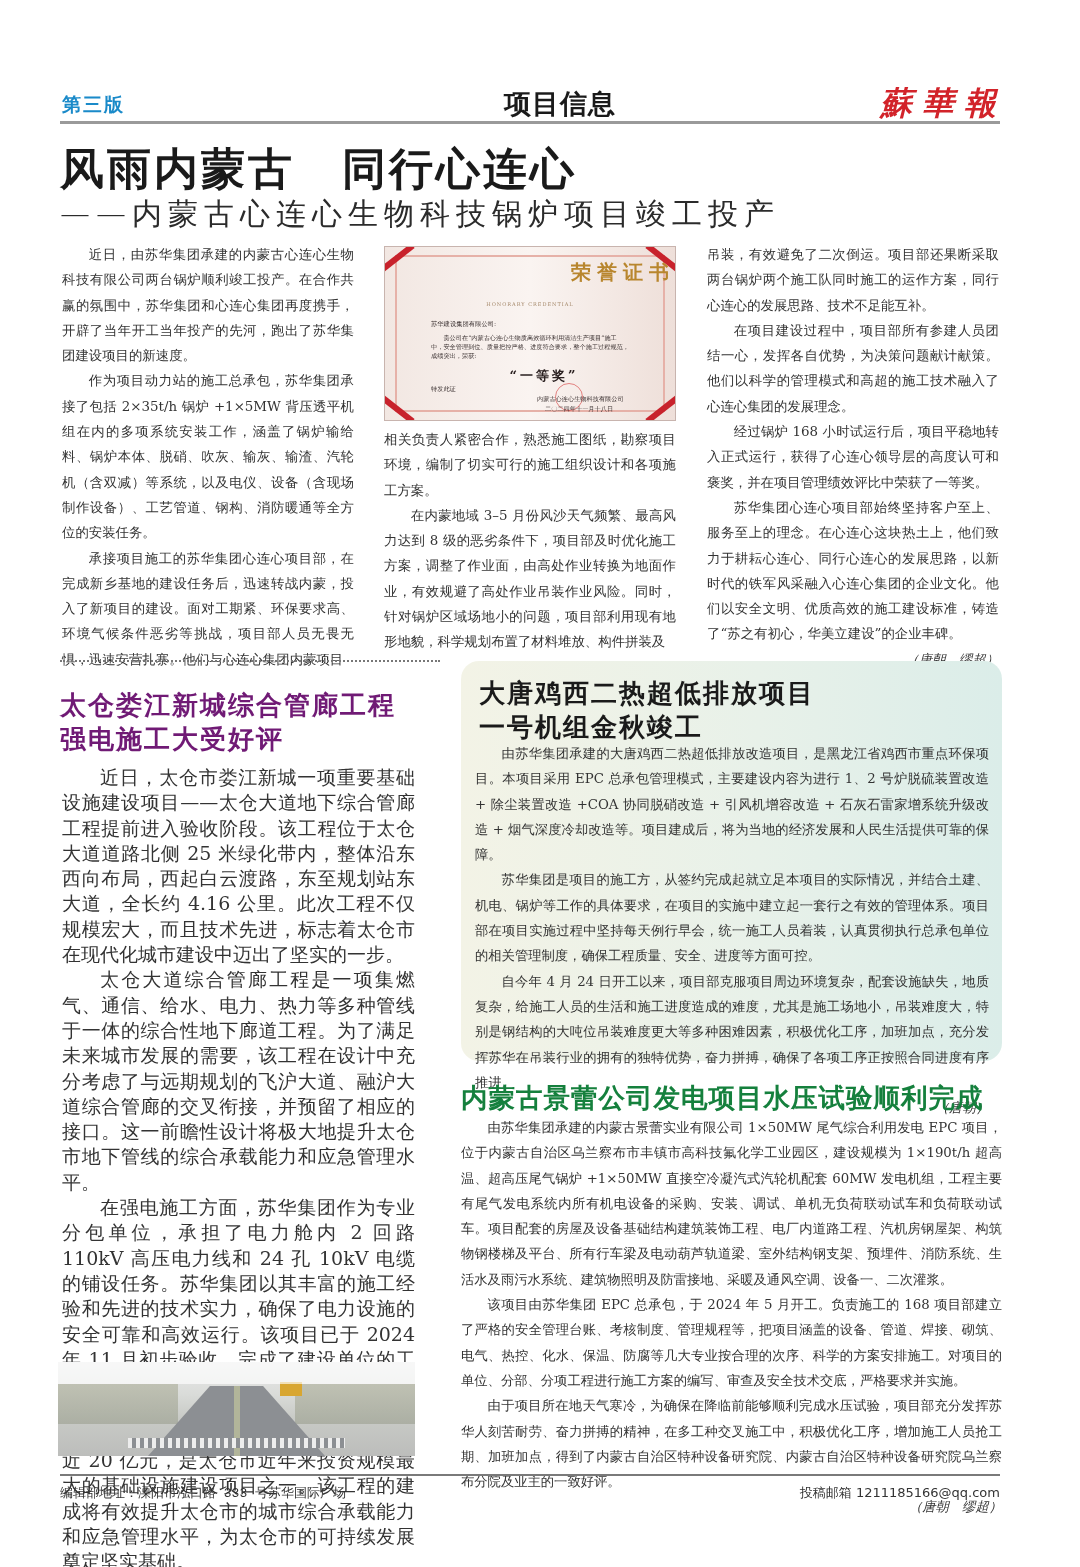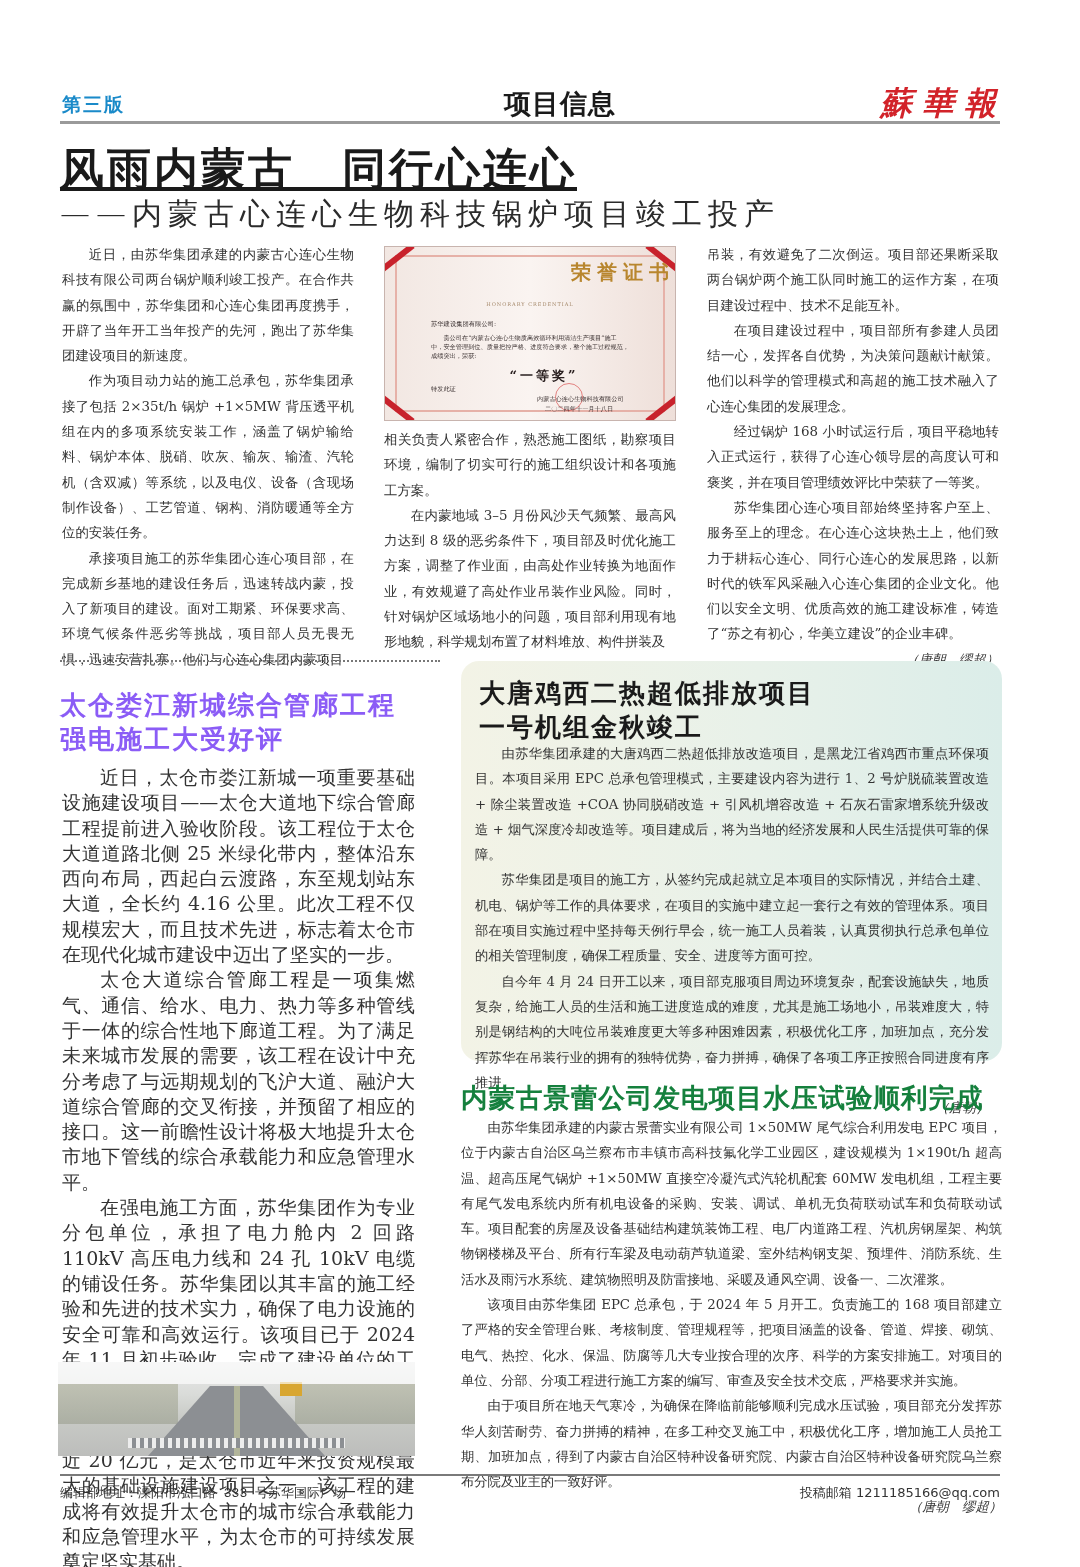--- a/index.html
+++ b/index.html
@@ -12,21 +12,21 @@
   }
   .abs { position: absolute; }
 
   
   .edition { left: 62px; top: 92px; font-family: "DejaVu Sans", sans-serif; font-weight: bold; font-size: 19px; color: #1a8ac9; letter-spacing: 2px; }
   .section-title { left: 0; width: 1080px; top: 86px; text-align: center; font-family: "DejaVu Sans", sans-serif; font-weight: bold; font-size: 27px; color: #1a1a1a; letter-spacing: 1px; padding-left: 40px; }
   .logo { left: 880px; top: 82px; font-family: "DejaVu Serif", serif; font-weight: bold; font-style: italic; font-size: 32px; color: #d2232a; letter-spacing: 10px; }
   .top-rule { left: 60px; top: 121px; width: 940px; height: 3px; background: #9a9a9a; }
 
   
-  .a1-title { left: 60px; top: 140px; font-family: "DejaVu Sans", sans-serif; font-size: 44px; color: #1a1a1a; letter-spacing: 3px; white-space: pre; text-decoration: underline; }
+  .a1-title { left: 60px; top: 140px; font-family: "DejaVu Sans", sans-serif; font-size: 44px; color: #1a1a1a; letter-spacing: 3px; white-space: pre; }
   .a1-subtitle { left: 60px; top: 194px; font-family: "DejaVu Sans", sans-serif; font-weight: 300; font-size: 30px; color: #2b2b2b; letter-spacing: 6px; white-space: pre; }
 
   .col { font-size: 13.4px; line-height: 25.3px; text-align: justify; color: #333; }
   .col p { text-indent: 2em; }
   .byline { text-align: right; font-style: italic; white-space: pre; color: #333; }
 
   .a1-col1 { left: 62px; top: 242px; width: 292px; }
   .a1-col2 { left: 384px; top: 427px; width: 292px; }
   .a1-col3 { left: 707px; top: 242px; width: 292px; }
 
@@ -49,21 +49,21 @@
   .cert .body { position: absolute; left: 46px; top: 86px; width: 198px; font-size: 6.2px; line-height: 9px; color: #3a3030; text-indent: 2em; }
   .cert .award { position: absolute; top: 120px; width: 100%; text-align: center; font-size: 13px; font-weight: bold; color: #2a2020; letter-spacing: 3px; padding-left: 28px; }
   .cert .issued { position: absolute; left: 46px; top: 138px; font-size: 6.2px; color: #3a3030; }
   .cert .org { position: absolute; left: 152px; top: 148px; font-size: 6.2px; color: #3a3030; }
   .cert .date { position: absolute; left: 160px; top: 158px; font-size: 6.2px; color: #3a3030; }
   .cert .seal { position: absolute; left: 170px; top: 136px; width: 28px; height: 28px; border-radius: 50%; border: 1.5px solid rgba(210,40,40,0.55); }
 
   .dotted-rule { left: 60px; top: 660px; width: 380px; border-top: 2px dotted #777; }
 
   
-  .a2-title { left: 60px; top: 688px; width: 370px; font-weight: bold; font-size: 26px; line-height: 34px; color: #8b5cf6; letter-spacing: 2px; }
+  .a2-title { left: 60px; top: 688px; width: 370px; font-weight: bold; font-size: 26px; line-height: 34px; color: #701a75; letter-spacing: 2px; }
   .a2-col { left: 62px; top: 765px; width: 353px; font-size: 19px; line-height: 25.3px; }
 
   .street-photo {
     left: 58px; top: 1362px; width: 357px; height: 94px; overflow: hidden;
     background: linear-gradient(180deg, #e9eaea 0%, #d9dbd8 35%, #c8cac6 60%, #bcbdbb 100%);
   }
   .street-photo .road { position: absolute; left: 90px; right: 90px; bottom: 0; height: 70px; background: #8c8f93; clip-path: polygon(35% 0, 65% 0, 100% 100%, 0 100%); }
   .street-photo .median { position: absolute; left: 176px; width: 6px; bottom: 0; height: 70px; background: #b2b59a; }
   .street-photo .cross { position: absolute; left: 70px; right: 70px; bottom: 8px; height: 10px; background: repeating-linear-gradient(90deg, #ededed 0 4px, #8c8f93 4px 8px); }
   .street-photo .trees-l { position: absolute; left: 0; top: 22px; width: 120px; height: 40px; background: linear-gradient(180deg, #b7b9a8, #a5a99c); opacity: .8; }
@@ -125,21 +125,21 @@
     <div class="org">内蒙古心连心生物科技有限公司</div>
     <div class="date">二〇二四年十一月十八日</div>
   </figure>
 
   <div class="abs col a1-col2">
     <p style="text-indent:0">相关负责人紧密合作，熟悉施工图纸，勘察项目环境，编制了切实可行的施工组织设计和各项施工方案。</p>
     <p>在内蒙地域 3–5 月份风沙天气频繁、最高风力达到 8 级的恶劣条件下，项目部及时优化施工方案，调整了作业面，由高处作业转换为地面作业，有效规避了高处作业吊装作业风险。同时，针对锅炉区域场地小的问题，项目部利用现有地形地貌，科学规划布置了材料堆放、构件拼装及</p>
   </div>
 
   <div class="abs col a1-col3">
-    <p style="text-indent:0">吊装，有效避免了二次倒运。项目部还果断采取两台锅炉两个施工队同时施工的运作方案，在项目建设过程中、技术不足能互补。</p>
+    <p style="text-indent:0">吊装，有效避免了二次倒运。项目部还果断采取两台锅炉两个施工队同时施工的运作方案，同行心连心的发展思路、技术不足能互补。</p>
     <p>在项目建设过程中，项目部所有参建人员团结一心，发挥各自优势，为决策问题献计献策。他们以科学的管理模式和高超的施工技术融入了心连心集团的发展理念。</p>
     <p>经过锅炉 168 小时试运行后，项目平稳地转入正式运行，获得了心连心领导层的高度认可和褒奖，并在项目管理绩效评比中荣获了一等奖。</p>
     <p>苏华集团心连心项目部始终坚持客户至上、服务至上的理念。在心连心这块热土上，他们致力于耕耘心连心、同行心连心的发展思路，以新时代的铁军风采融入心连心集团的企业文化。他们以安全文明、优质高效的施工建设标准，铸造了“苏之有初心，华美立建设”的企业丰碑。</p>
     <div class="byline">（唐朝　缪超）</div>
   </div>
 </article>
 
 <div class="abs dotted-rule"></div>
 
 <article>

